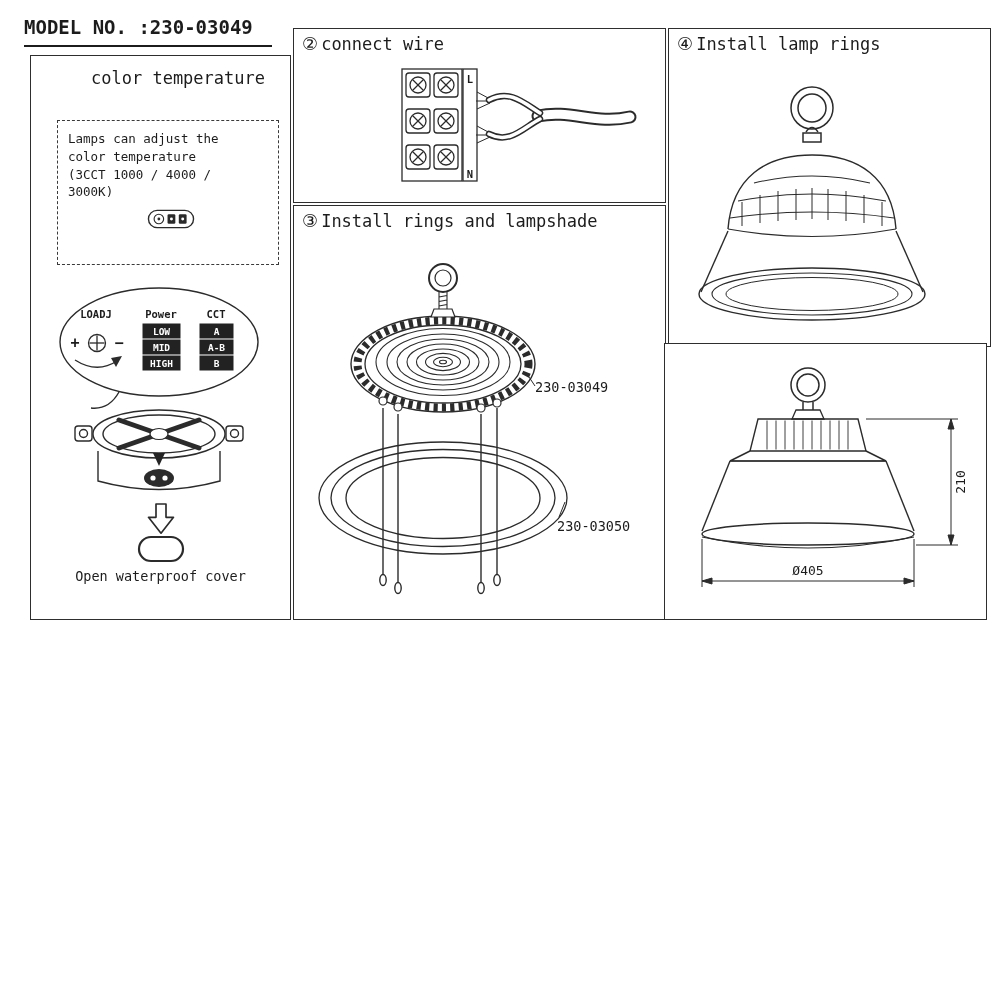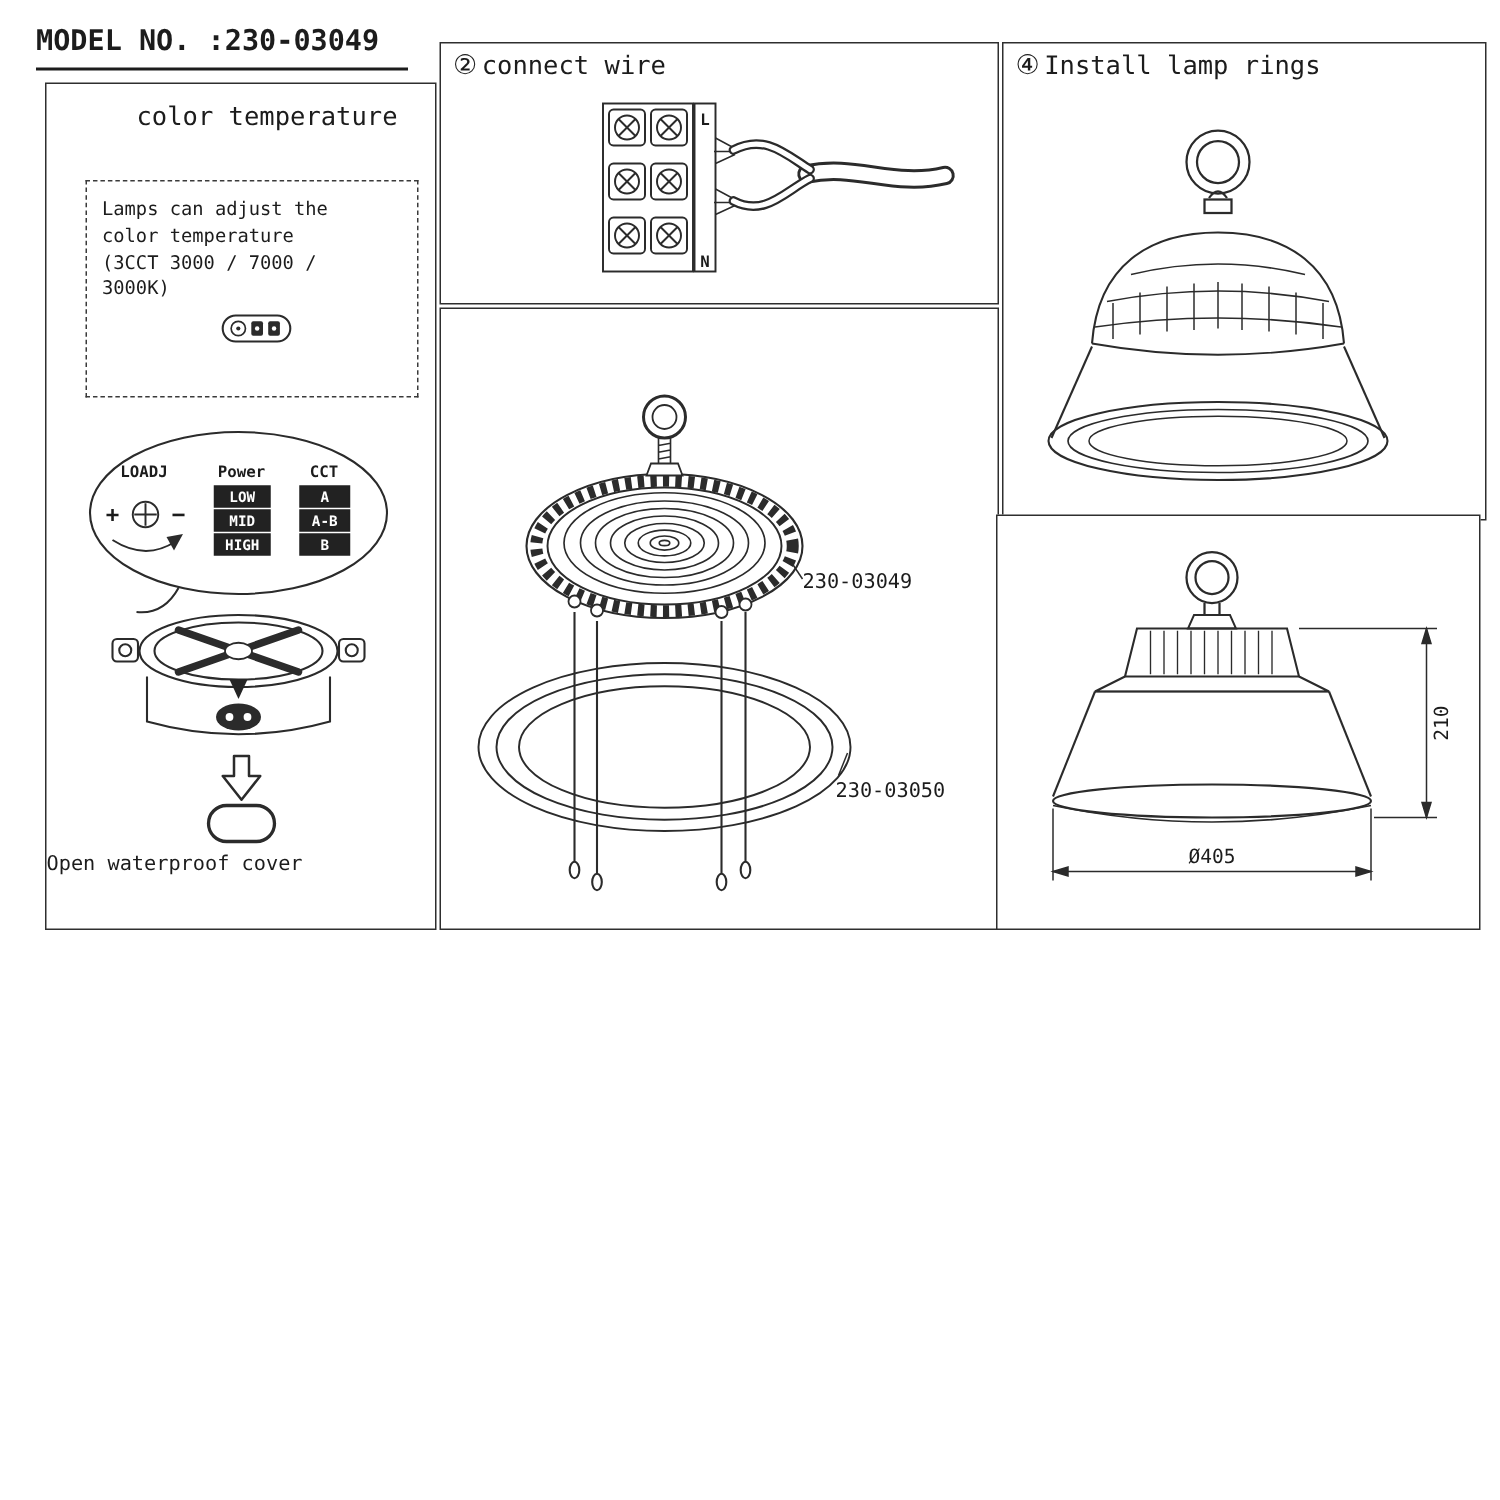--- a/index.html
+++ b/index.html
@@ -15,21 +15,21 @@
   .step-head{position:absolute;top:4px;left:8px;font-size:17px;white-space:nowrap}
   .circ{font-family:"DejaVu Sans",sans-serif;font-size:18px;margin-right:3px}
   .p1-title{position:absolute;top:10px;left:10px;font-size:17px;line-height:1.5}
   .t2{margin-left:50px}
   .note-box{position:absolute;top:64px;left:26px;width:206px;height:132px;border:1.3px dashed #3a3a3a;padding:9px 4px 2px 10px;font-size:12.5px;line-height:1.42}
   .conn-icon{display:block;margin:5px auto 0;width:56px;height:26px}
   .balloon{position:absolute;top:228px;left:24px;width:212px;height:134px}
   .lamp-top{position:absolute;top:348px;left:22px;width:212px;height:100px}
   .down-arrow{position:absolute;top:446px;left:115px;width:30px;height:34px}
   .cover-oval{position:absolute;top:478px;left:104px;width:52px;height:30px}
-  .caption{position:absolute;top:512px;left:0;width:100%;text-align:left;font-size:13.5px}
+  .caption{position:absolute;top:512px;left:0;width:100%;text-align:center;font-size:13.5px}
   .wire-svg{position:absolute;left:2px;top:32px;width:360px;height:136px}
   .exploded-svg{position:absolute;left:1px;top:30px;width:368px;height:380px}
   .assembled-svg{position:absolute;left:1px;top:32px;width:318px;height:282px}
   .dimension-svg{position:absolute;left:1px;top:3px;width:318px;height:268px}
   svg text{font-family:"DejaVu Sans Mono","Liberation Mono",monospace}
   .bal-h{font-size:10.5px;font-weight:700;fill:#1c1c1c;text-anchor:middle}
   .bal-sym{font-size:15px;font-weight:700;fill:#1c1c1c;text-anchor:middle}
   .bal-b{font-size:9.5px;font-weight:700;fill:#fff;text-anchor:middle}
   .dk{fill:#222;stroke:#222}
   .lbl{font-size:13.5px;fill:#1c1c1c}
@@ -46,21 +46,21 @@
   </div>
 
   <section class="panel p1">
     <div class="p1-title">
       <div class="t2">color temperature</div>
     </div>
 
     <div class="note-box">
       <div>Lamps can adjust the</div>
       <div>color temperature</div>
-      <div>(3CCT 3000 / 7000 /</div>
+      <div>(3CCT 1000 / 4000 /</div>
       <div>3000K)</div>
       <svg class="conn-icon" viewBox="0 0 60 30">
         <rect x="4" y="5" width="52" height="20" rx="10" fill="#fff" stroke="#2b2b2b" stroke-width="1.6"></rect>
         <circle cx="16" cy="15" r="5.5" fill="none" stroke="#2b2b2b" stroke-width="1.3"></circle>
         <circle cx="16" cy="15" r="1.6" fill="#2b2b2b"></circle>
         <rect x="26" y="9.5" width="9" height="11" rx="1.5" fill="#2b2b2b"></rect>
         <rect x="39" y="9.5" width="9" height="11" rx="1.5" fill="#2b2b2b"></rect>
         <circle cx="30.5" cy="15" r="1.7" fill="#fff"></circle>
         <circle cx="43.5" cy="15" r="1.7" fill="#fff"></circle>
       </svg>
@@ -181,20 +181,23 @@
       </g>
       <g>
         <path d="M 194 72 L 181 65 M 193 74 L 180 74 M 194 76 L 181 82" stroke="#2b2b2b" stroke-width="1" fill="none"></path>
         <path d="M 193 73 C 214 84 228 66 244 58" stroke="#2b2b2b" stroke-width="6.5" fill="none" stroke-linecap="round"></path>
         <path d="M 193 73 C 214 84 228 66 244 58" stroke="#ffffff" stroke-width="3.5" fill="none" stroke-linecap="round"></path>
       </g>
     </svg>
   </section>
 
   <section class="panel p3">
+    <div class="step-head">
+      <span class="circ">③</span><span>Install rings and lampshade</span>
+    </div>
     <svg class="exploded-svg" viewBox="0 0 368 380">
       <g fill="none" stroke="#2b2b2b" stroke-width="1.3">
         <ellipse cx="148" cy="262" rx="124" ry="56"></ellipse>
         <ellipse cx="148" cy="262" rx="112" ry="48.5"></ellipse>
         <ellipse cx="148" cy="262" rx="97" ry="40.5"></ellipse>
       </g>
       <g fill="#fff" stroke="#2b2b2b" stroke-width="1.4">
         <line x1="88" y1="172" x2="88" y2="340"></line>
         <line x1="103" y1="178" x2="103" y2="348"></line>
         <line x1="186" y1="178" x2="186" y2="348"></line>

